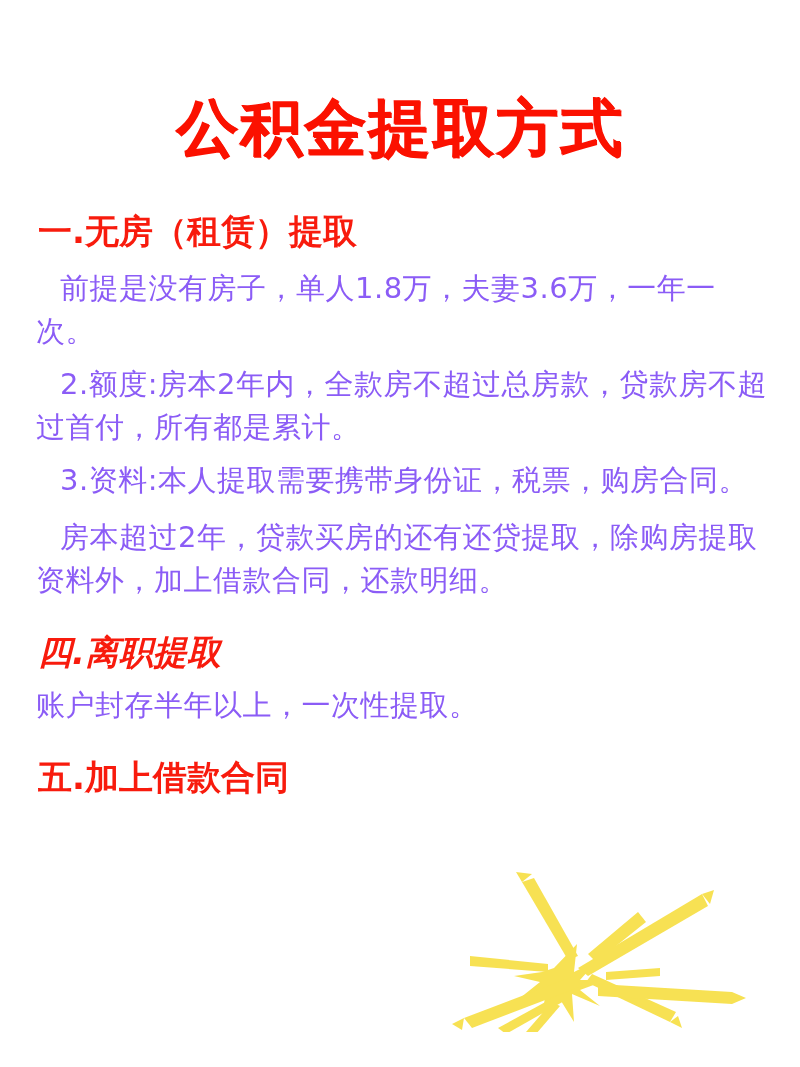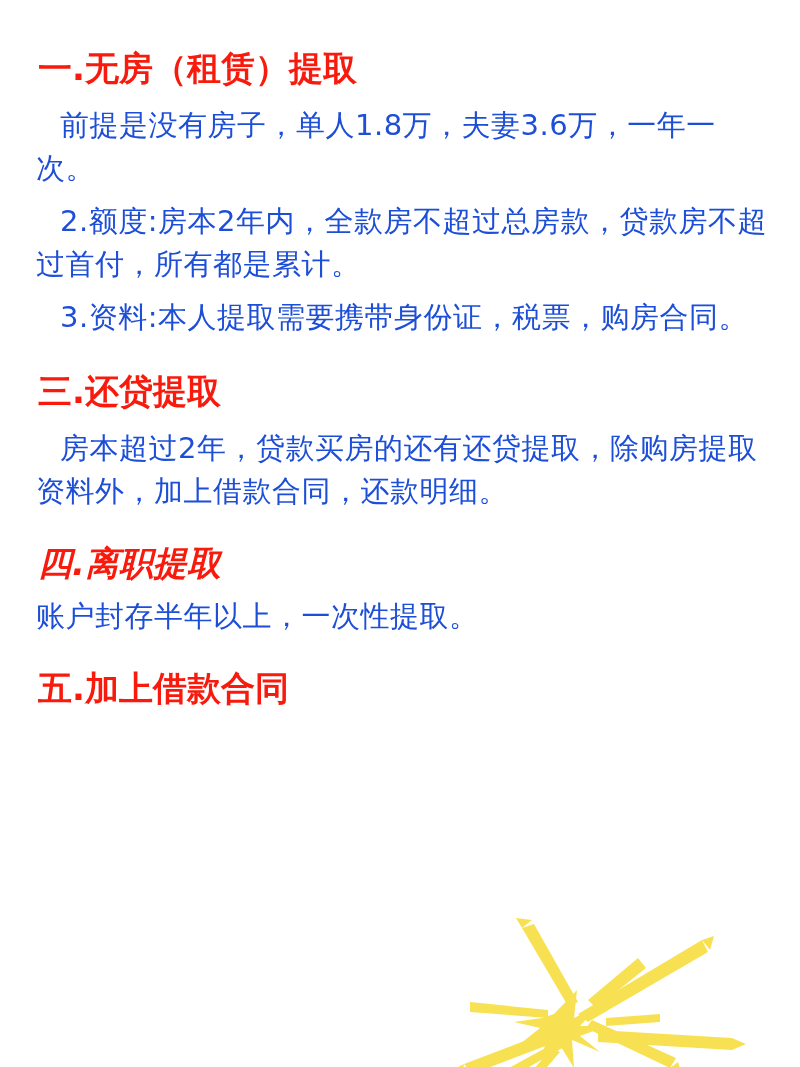--- a/index.html
+++ b/index.html
@@ -40,21 +40,21 @@
     margin: 0;
     padding: 0 0 0 12px;
   }
   .h-one   { margin-top: 46px; }
   .h-two   { margin-top: 26px; }
   .h-three { margin-top: 30px; }
   .h-four  { margin-top: 28px; font-style: italic; }
   .h-five  { margin-top: 28px; }
 
   .body-text {
-    color: #1d4ed8;
+    color: #8b5cf6;
     font-size: 29px;
     line-height: 1.48;
     margin: 0;
     padding: 0 4px 0 10px;
     letter-spacing: 0.5px;
   }
   .indent { text-indent: 24px; }
   .p-gap { margin-top: 14px; }
   .p-gap-sm { margin-top: 10px; }
 
@@ -66,28 +66,28 @@
     width: 360px;
     height: 160px;
     pointer-events: none;
   }
 </style>
 </head>
 <body>
 
 <div class="page">
 
+  <h1 class="title">公积金提取方式</h1>
 
   <h2 class="section-heading h-one">一.无房（租赁）提取</h2>
   <p class="body-text indent p-gap">前提是没有房子，单人1.8万，夫妻3.6万，一年一次。</p>
 
   <p class="body-text indent p-gap-sm">2.额度:房本2年内，全款房不超过总房款，贷款房不超过首付，所有都是累计。</p>
   <p class="body-text indent p-gap-sm">3.资料:本人提取需要携带身份证，税票，购房合同。</p>
 
-  <h2 class="section-heading h-three">三.还贷提取</h2>
   <p class="body-text indent p-gap">房本超过2年，贷款买房的还有还贷提取，除购房提取资料外，加上借款合同，还款明细。</p>
 
   <h2 class="section-heading h-four">四.离职提取</h2>
   <p class="body-text p-gap-sm">账户封存半年以上，一次性提取。</p>
 
   <h2 class="section-heading h-five">五.加上借款合同</h2>
 
   <svg class="burst" viewBox="0 0 360 160" aria-hidden="true">
     <g fill="#f7e04a" opacity="0.95">
       <polygon points="152,96 175,72 172,100 196,88 178,108 205,108 178,118 198,134 170,122 172,150 156,124 140,146 144,118 118,126 138,110 112,104 140,100"></polygon>

